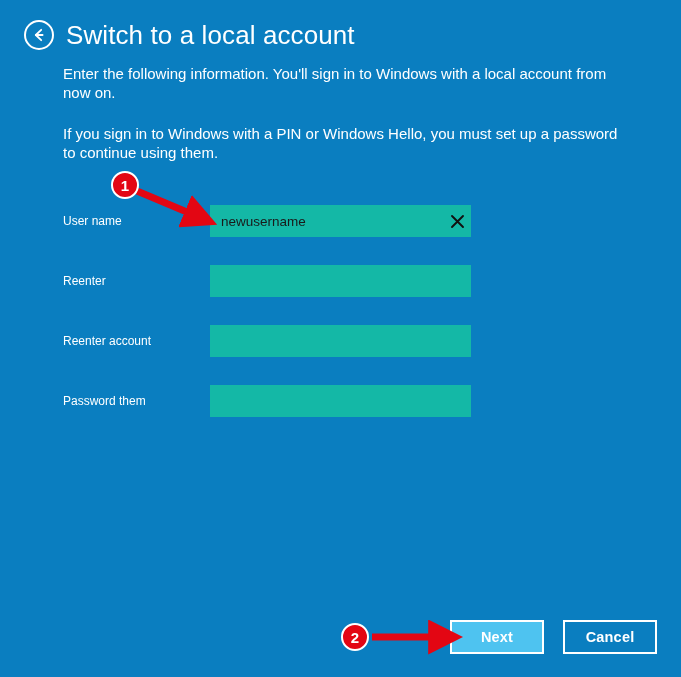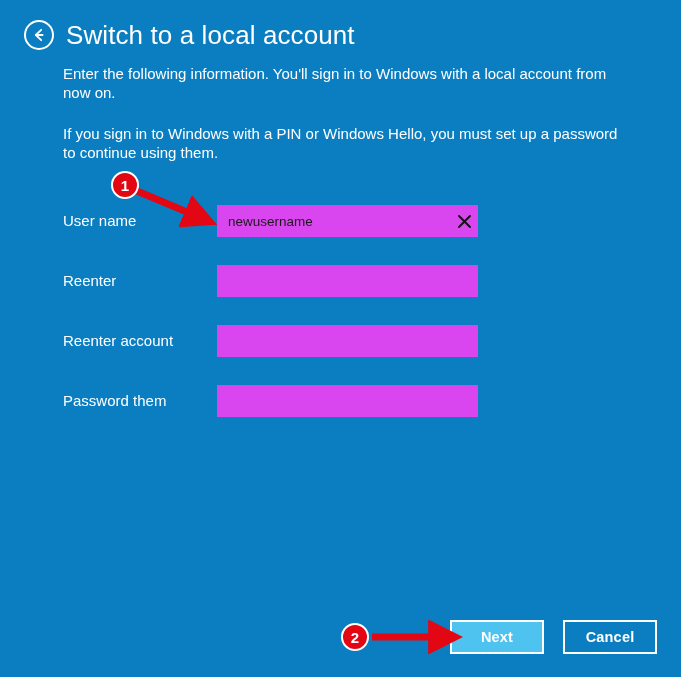--- a/index.html
+++ b/index.html
@@ -73,31 +73,31 @@
     left: 63px;
     width: 420px;
     height: 32px;
   }
   .form-label {
     position: absolute;
     left: 0;
     top: 0;
     height: 32px;
     line-height: 32px;
-    font-size: 15px;
+    font-size: 12px;
     font-weight: 400;
     white-space: nowrap;
   }
   .form-input-wrap {
     position: absolute;
-    left: 154px;
+    left: 147px;
     top: 0;
     width: 261px;
     height: 32px;
-    background: #d946ef;
+    background: #14b8a6;
     box-sizing: border-box;
     display: flex;
     align-items: center;
   }
   .form-input {
     border: 0;
     outline: 0;
     background: transparent;
     flex: 1 1 auto;
     height: 30px;

